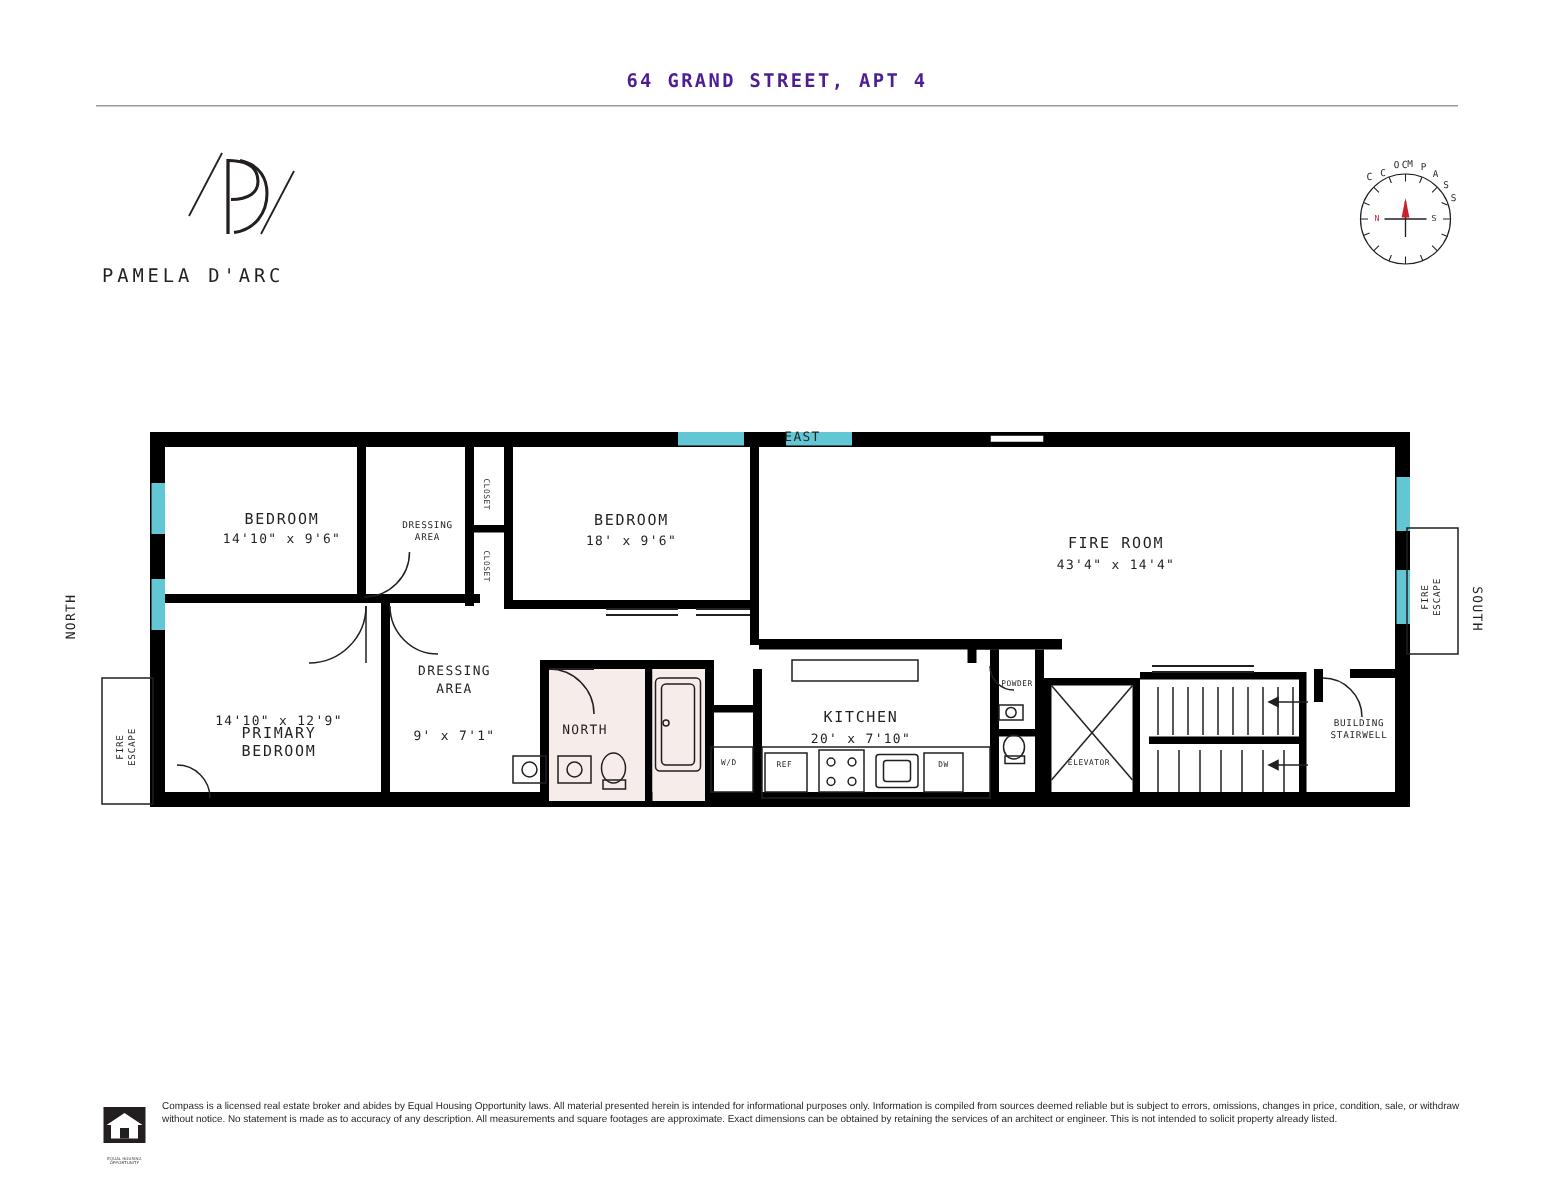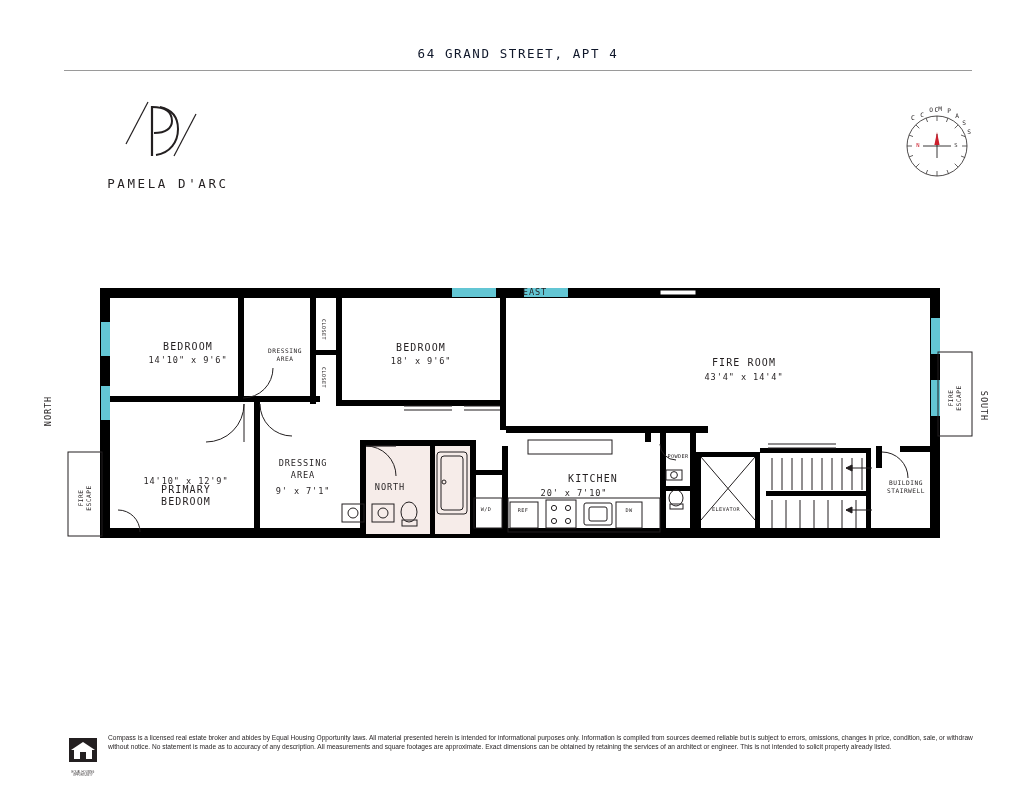--- a/index.html
+++ b/index.html
@@ -22,21 +22,22 @@
 
   
   .title {
     position: absolute;
     top: 46px;
     left: 0;
     width: 1036px;
     text-align: center;
     font-size: 12.5px;
     letter-spacing: 1.6px;
-    color: #0f172a;
+    color: #4c1d95;
+    font-weight: bold;
   }
   .title-rule {
     position: absolute;
     top: 70px;
     left: 64px;
     width: 908px;
     height: 1px;
     background: #9a9a9a;
   }
 
@@ -53,21 +54,20 @@
     left: 48px;
     top: 0;
     width: 90px;
     height: 68px;
   }
   .brand-name {
     position: absolute;
     top: 78px;
     left: 0;
     width: 200px;
-    text-align: center;
     font-size: 12.5px;
     letter-spacing: 2.6px;
   }
 
   
   .compass {
     position: absolute;
     top: 100px;
     left: 893px;
     width: 88px;
@@ -382,28 +382,28 @@
   <div class="lbl big" style="left:363px; top:342px; width:116px;">BEDROOM</div>
   <div class="lbl" style="left:363px; top:355px; width:116px;">18' x 9'6"</div>
 
   <div class="lbl big" style="left:680px; top:357px; width:128px;">FIRE ROOM</div>
   <div class="lbl" style="left:676px; top:371px; width:136px;">43'4" x 14'4"</div>
 
   <div class="lbl big" style="left:124px; top:448px; width:124px;margin-top:36px;">PRIMARY
 BEDROOM</div>
   <div class="lbl" style="left:120px; top:475px; width:132px;">14'10" x 12'9"</div>
 
-  <div class="lbl" style="left:258px; top:457px; width:90px;">DRESSING
+  <div class="lbl" style="left:258px; top:442px; width:90px;">DRESSING
 AREA</div>
   <div class="lbl" style="left:258px; top:485px; width:90px;">9' x 7'1"</div>
 
   <div class="lbl sm" style="left:252px; top:347px; width:66px;">DRESSING
 AREA</div>
 
-  <div class="lbl big" style="left:539px; top:473px; width:108px;">KITCHEN</div>
+  <div class="lbl big" style="left:520px; top:473px; width:108px;">KITCHEN</div>
   <div class="lbl" style="left:518px; top:487px; width:112px;">20' x 7'10"</div>
 
   <div class="lbl" style="left:362px; top:481px; width:56px;">NORTH</div>
 
   <div class="lbl xs vert rot-cw" style="left:302px; top:326px; width:42px;">CLOSET</div>
   <div class="lbl xs vert rot-cw" style="left:302px; top:374px; width:42px;">CLOSET</div>
 
   <div class="lbl xs" style="left:466px; top:506px; width:40px;">W/D</div>
   <div class="lbl xs" style="left:505px; top:507px; width:36px;">REF</div>
   <div class="lbl xs" style="left:612px; top:507px; width:34px;">DW</div>

